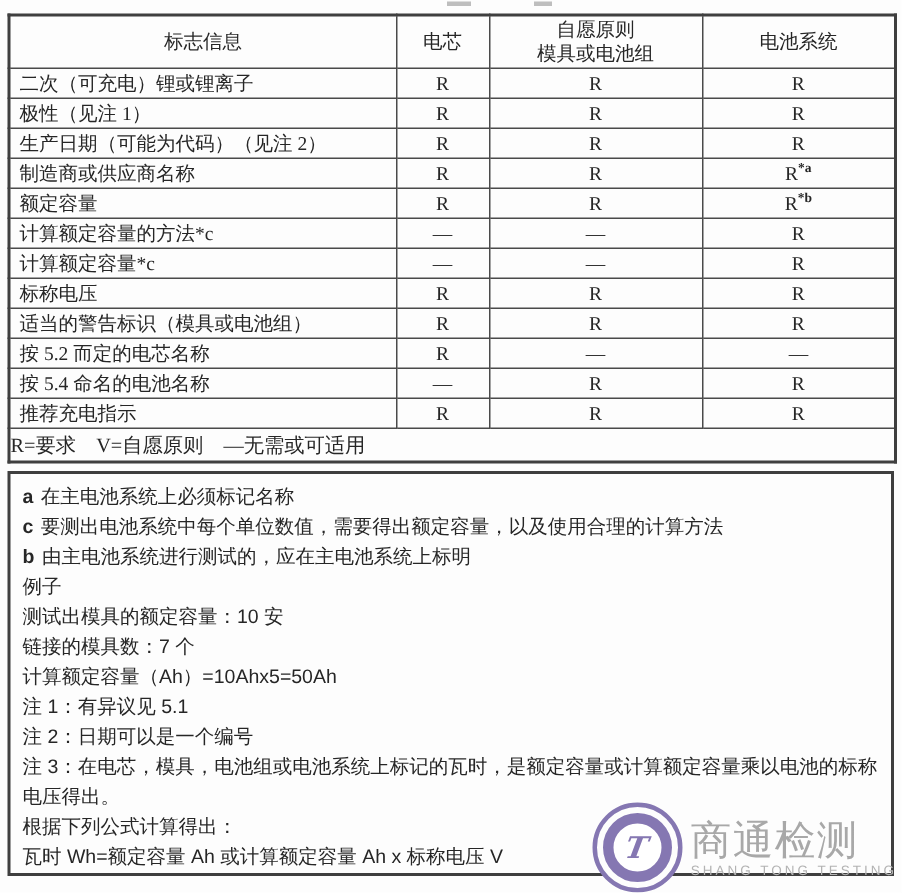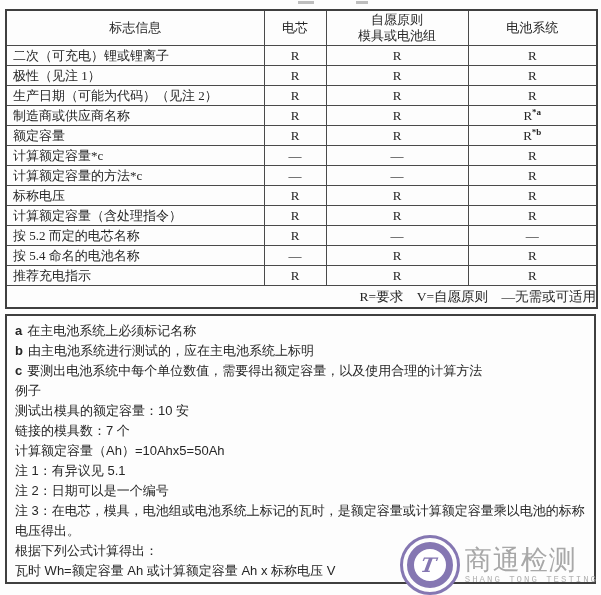--- a/index.html
+++ b/index.html
@@ -60,21 +60,21 @@
     text-align:center;
   }
   sup.supstar{
     font-size:9px;
     font-weight:bold;
     vertical-align:super;
     line-height:0;
   }
   tr.legend-row td{
     height:21px;
-    text-align:right;
+    text-align:left;
     font-size:13.5px;
   }
   .hdr-line{display:block;}
 
   .notes-box{
     box-sizing:border-box;
     margin:5px 0 0 5px;
     width:591px;
     height:270px;
     border:2px solid var(--border-color);
@@ -125,21 +125,20 @@
     letter-spacing:1px;
     line-height:30px;
     white-space:nowrap;
   }
   .logo-name-en{
     font-size:9px;
     color:#b3b3b3;
     letter-spacing:2px;
     line-height:10px;
     white-space:nowrap;
-    font-family:Liberation Mono, monospace;
   }
 </style>
 </head>
 <body>
 
 <div class="page">
 
   <div class="top-strip"></div>
 
   <table class="main-table">
@@ -190,43 +189,43 @@
   </tr>
 
   <tr>
     <td class="label">额定容量</td>
     <td class="val">R</td>
     <td class="val">R</td>
     <td class="val">R<sup class="supstar">*b</sup></td>
   </tr>
 
   <tr>
+    <td class="label">计算额定容量的方法*c</td>
+    <td class="val">—</td>
+    <td class="val">—</td>
+    <td class="val">R</td>
+  </tr>
+
+  <tr>
     <td class="label">计算额定容量*c</td>
     <td class="val">—</td>
     <td class="val">—</td>
     <td class="val">R</td>
   </tr>
 
   <tr>
-    <td class="label">计算额定容量的方法*c</td>
-    <td class="val">—</td>
-    <td class="val">—</td>
-    <td class="val">R</td>
-  </tr>
-
-  <tr>
     <td class="label">标称电压</td>
     <td class="val">R</td>
     <td class="val">R</td>
     <td class="val">R</td>
   </tr>
 
 
   <tr>
-    <td class="label">计算额定容量（含处理指令）</td>
+    <td class="label">适当的警告标识（模具或电池组）</td>
     <td class="val">R</td>
     <td class="val">R</td>
     <td class="val">R</td>
   </tr>
 
   <tr>
     <td class="label">按 5.2 而定的电芯名称</td>
     <td class="val">R</td>
     <td class="val">—</td>
     <td class="val">—</td>
@@ -249,23 +248,23 @@
     <tbody>
       <tr class="legend-row">
         <td colspan="4">R=要求　V=自愿原则　—无需或可适用</td>
       </tr>
     </tbody>
   </table>
 
   <div class="notes-box">
   <div class="note-line"><b class="note-prefix">a</b><span class="note-text">在主电池系统上必须标记名称</span></div>
 
+  <div class="note-line"><b class="note-prefix">c</b><span class="note-text">要测出电池系统中每个单位数值，需要得出额定容量，以及使用合理的计算方法</span></div>
+
   <div class="note-line"><b class="note-prefix">b</b><span class="note-text">由主电池系统进行测试的，应在主电池系统上标明</span></div>
-
-  <div class="note-line"><b class="note-prefix">c</b><span class="note-text">要测出电池系统中每个单位数值，需要得出额定容量，以及使用合理的计算方法</span></div>
 
   <div class="note-line"><span class="note-text">例子</span></div>
 
   <div class="note-line"><span class="note-text">测试出模具的额定容量：10 安</span></div>
 
   <div class="note-line"><span class="note-text">链接的模具数：7 个</span></div>
 
   <div class="note-line"><span class="note-text">计算额定容量（Ah）=10Ahx5=50Ah</span></div>
 
   <div class="note-line"><span class="note-text">注 1：有异议见 5.1</span></div>

